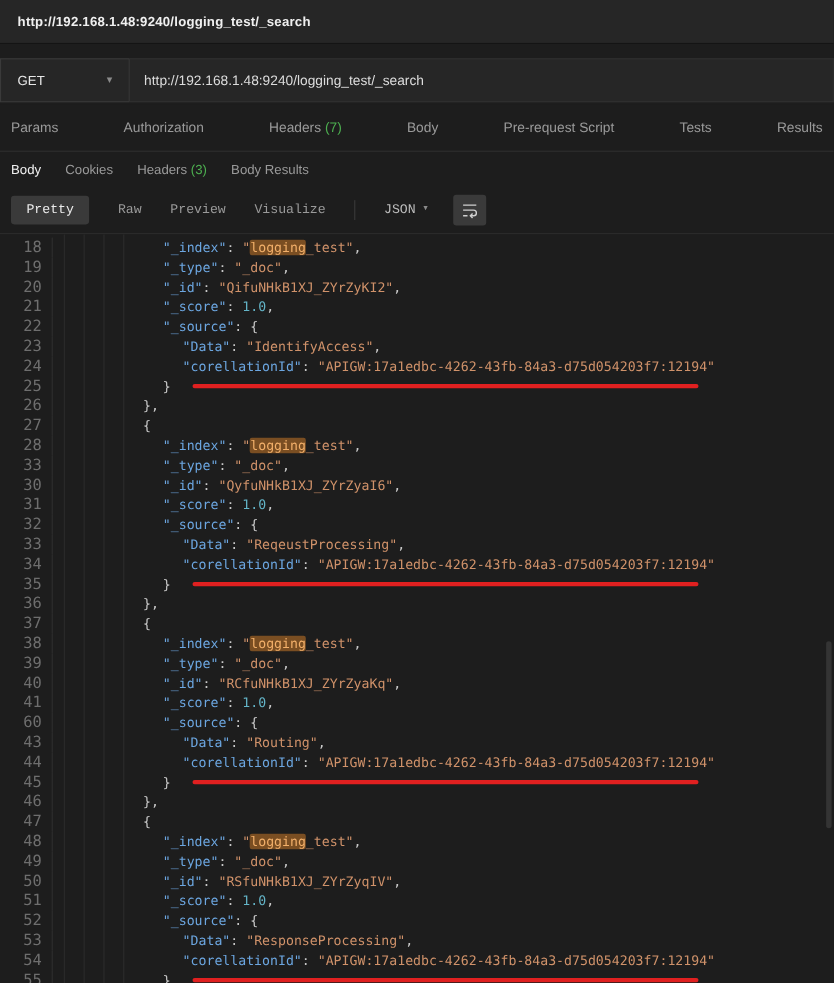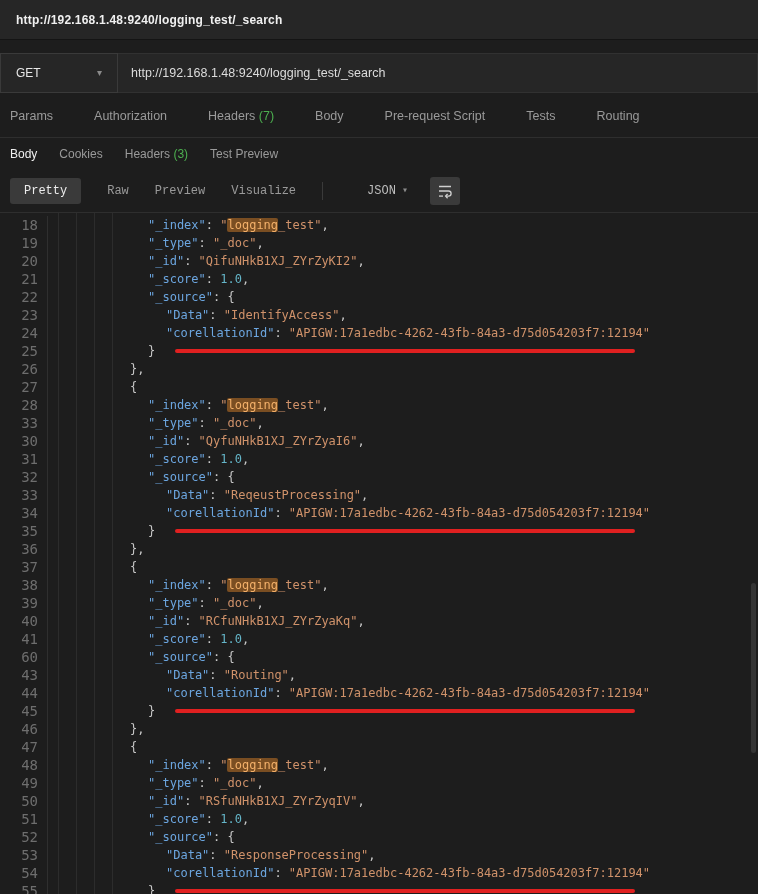--- a/index.html
+++ b/index.html
@@ -4,32 +4,32 @@
 <style>
   html,body{margin:0;padding:0;width:758px;height:894px;overflow:hidden;background:#1d1d1d;
     font-family:"Liberation Sans",sans-serif;}
   .titlebar{height:40px;background:#262626;border-bottom:1px solid #141414;display:flex;align-items:center;padding:0 16px;box-sizing:border-box;}
   .titlebar .t{color:#f0f0f0;font-size:12px;font-weight:bold;letter-spacing:.2px;}
   .reqrow{display:flex;align-items:center;padding:13px 0 2px 0;background:#1d1d1d;}
   .method{width:118px;height:40px;background:#262626;border:1px solid #3a3a3a;display:flex;align-items:center;justify-content:space-between;padding:0 15px;box-sizing:border-box;cursor:pointer;}
   .method .m{color:#e8e8e8;font-size:12px;}
   .caret{color:#8a8a8a;font-size:10px;line-height:1;}
   .urlbox{flex:1;height:40px;background:#262626;border:1px solid #313131;border-left:none;box-sizing:border-box;color:#dcdcdc;font-size:12.5px;padding:0 13px;outline:none;font-family:"Liberation Sans",sans-serif;}
-  .reqtabs{display:flex;align-items:center;height:42px;padding:0 10px;gap:41px;border-bottom:1px solid #2e2e2e;}
+  .reqtabs{display:flex;align-items:center;height:42px;padding:0 10px;gap:19px;border-bottom:1px solid #2e2e2e;justify-content:space-between;}
   .rtab{color:var(--tab_inactive,#9a9a9a);font-size:12.5px;cursor:pointer;white-space:nowrap;}
   .rtab .count{color:var(--count_green,#4daf50);}
   .rtab.active{color:var(--tab_active,#f0f0f0);}
   .resptabs{display:flex;align-items:center;height:32px;padding:0 10px;gap:22px;}
   .resptabs .rtab{font-size:12px;}
   .toolbar{display:flex;align-items:center;height:42px;padding:0 10px;gap:26px;border-bottom:1px solid #2e2e2e;font-family:Liberation Mono, monospace;}
   .vtabs{display:flex;gap:26px;align-items:center;}
   .vtab{color:#9a9a9a;font-size:12px;cursor:pointer;}
   .vtab.active{background:#3a3a3a;color:#ececec;padding:6px 14px;border-radius:3px;}
   .tdivider{width:1px;height:18px;background:#3a3a3a;}
-  .format{display:flex;align-items:center;gap:6px;color:#bdbdbd;font-size:12px;cursor:pointer;margin-left:18px;}
+  .format{display:flex;align-items:center;gap:6px;color:#bdbdbd;font-size:12px;cursor:pointer;}
   .wrapbtn{width:30px;height:28px;background:#3a3a3a;border-radius:3px;display:flex;align-items:center;justify-content:center;cursor:pointer;margin-left:-4px;}
   .codearea{position:relative;height:681px;overflow:hidden;background:#1d1d1d;}
   .guide{position:absolute;top:0;bottom:0;width:1px;background:#2c2c2c;}
   .lines{position:relative;padding-top:3px;font-family:"DejaVu Sans Mono",monospace;font-size:12px;}
   .cline{position:relative;height:18px;line-height:18px;white-space:pre;}
   .ln{display:inline-block;width:48px;box-sizing:border-box;padding-right:9px;text-align:right;color:var(--line_number,#6e6e6e);font-size:14px;border-right:1px solid #2f2f2f;height:18px;vertical-align:top;}
   .lc{display:inline-block;height:18px;vertical-align:top;}
   .tk-k{color:var(--json_key,#6ca6e0);}
   .tk-s{color:var(--json_string,#d0926a);}
   .tk-n{color:var(--json_number,#64b5c8);}
@@ -53,28 +53,28 @@
   <input class="urlbox" readonly="" value="http://192.168.1.48:9240/logging_test/_search" style="">
 </div>
 
 <div class="reqtabs">
     <div class="rtab"><span>Params</span></div>
     <div class="rtab"><span>Authorization</span></div>
     <div class="rtab"><span>Headers</span><span class="count"> (7)</span></div>
     <div class="rtab"><span>Body</span></div>
     <div class="rtab"><span>Pre-request Script</span></div>
     <div class="rtab"><span>Tests</span></div>
-    <div class="rtab"><span>Routing</span></div>
+    <div class="rtab"><span>Results</span></div>
   </div>
 
 <div class="resptabs">
     <div class="rtab active"><span>Body</span></div>
     <div class="rtab"><span>Cookies</span></div>
     <div class="rtab"><span>Headers</span><span class="count"> (3)</span></div>
-    <div class="rtab"><span>Test Preview</span></div>
+    <div class="rtab"><span>Body Results</span></div>
   </div>
 
 <div class="toolbar">
   <span class="vtabs" id="viewtabs">
       <span class="vtab active">Pretty</span>
       <span class="vtab">Raw</span>
       <span class="vtab">Preview</span>
       <span class="vtab">Visualize</span>
     </span>
   <span class="tdivider"></span>

